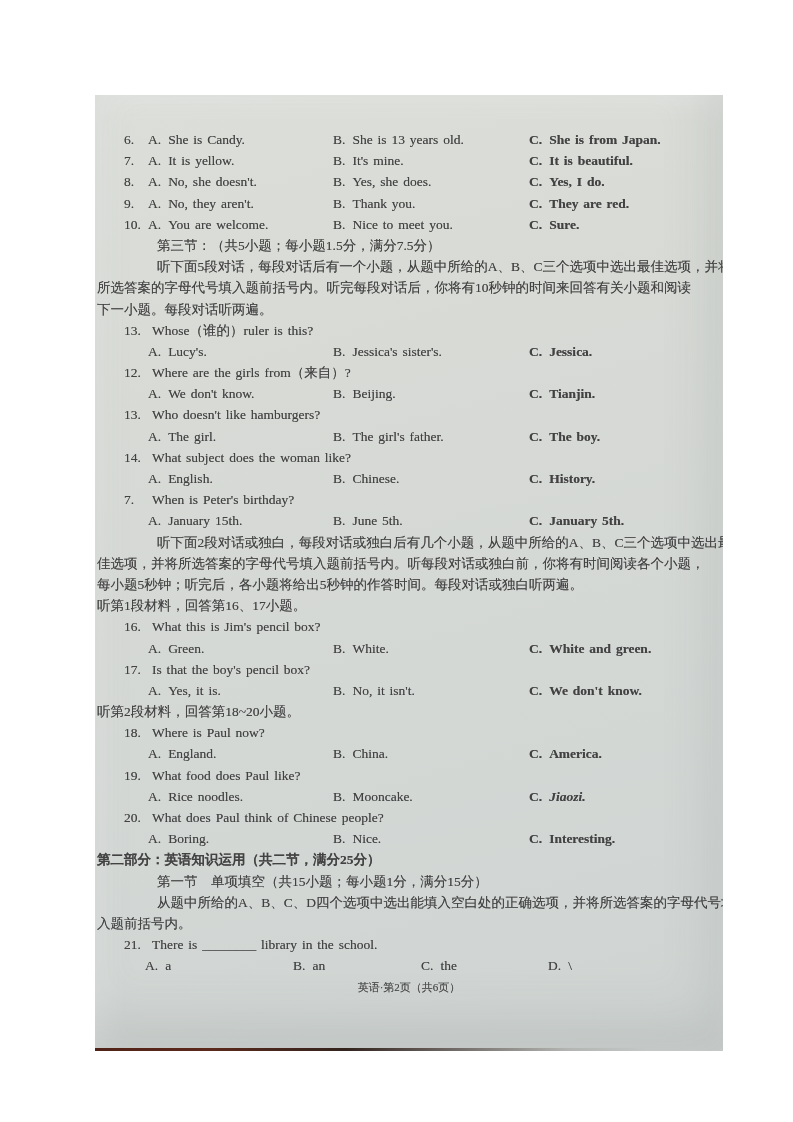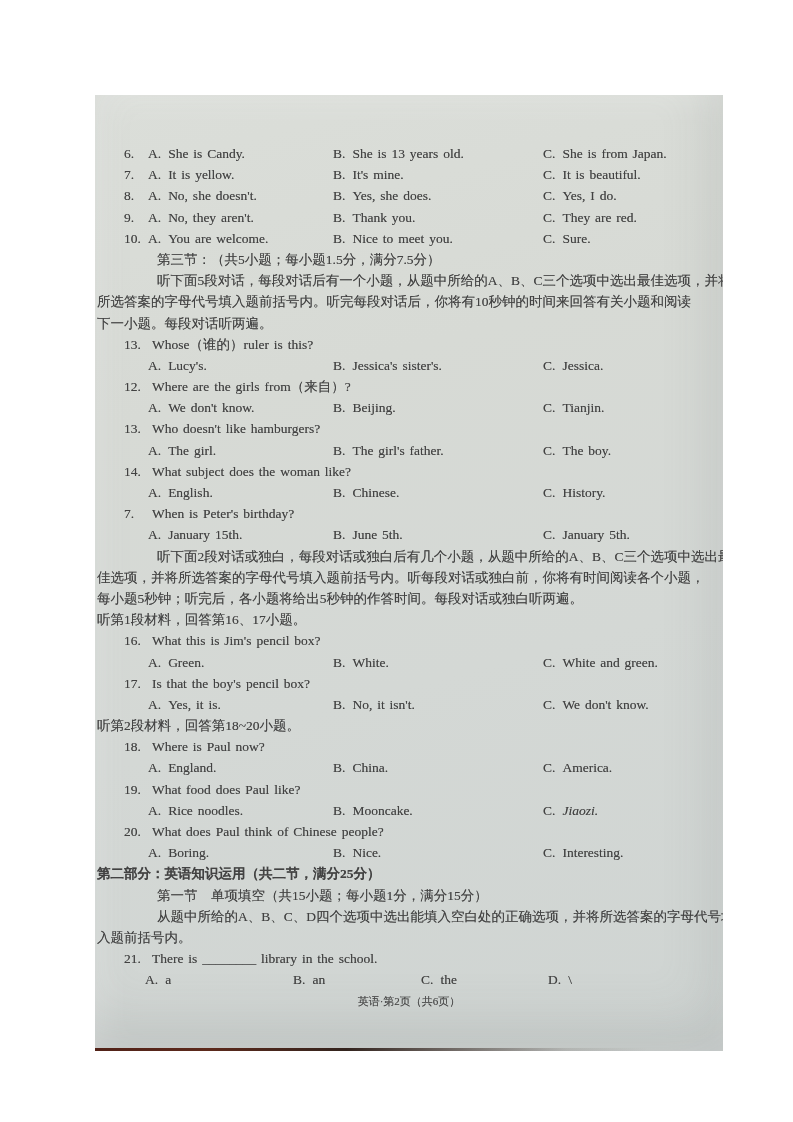--- a/index.html
+++ b/index.html
@@ -12,29 +12,29 @@
     position:absolute;left:95px;top:95px;width:628px;height:956px;
     background:linear-gradient(165deg,#dbded9 0%,#d7dad5 30%,#d4d8d5 60%,#cfd4d2 100%);
     box-shadow:inset -12px -30px 50px rgba(105,115,112,.16), inset 8px 6px 30px rgba(255,255,255,.28);
     overflow:hidden;
   }
   .paper::after{
     content:"";position:absolute;left:0;right:0;bottom:0;height:3px;
     background:linear-gradient(to right,#512218 0%,#5c2a1c 18%,#33241e 40%,rgba(51,36,30,.5) 60%,rgba(51,36,30,.12) 75%,rgba(51,36,30,0) 88%);
   }
   .content{
-    position:absolute;left:0;top:0;right:0;bottom:0;padding-top:48px;
+    position:absolute;left:0;top:0;right:0;bottom:0;padding-top:34px;
     color:#424242;font-size:13.5px;word-spacing:1.5px;
     text-shadow:0 0 .6px rgba(66,66,66,.55);
   }
   .line{position:relative;height:21.2px;line-height:21.2px;white-space:nowrap;}
   .cA{position:absolute;left:29px;}
   .oA{position:absolute;left:53px;}
   .oB{position:absolute;left:238px;}
-  .oC{position:absolute;left:448px;}
+  .oC{position:absolute;left:434px;font-weight:bold;}
   .oA21{position:absolute;left:50px;}
   .oB21{position:absolute;left:198px;}
   .oC21{position:absolute;left:326px;}
   .oD21{position:absolute;left:453px;}
   .qn{display:inline-block;min-width:24px;}
   .qt{margin-left:4px;}
   .ol{margin-right:7px;}
   .ml62{padding-left:62px;}
   .ml2{padding-left:2px;}
   .bold{font-weight:bold;}

